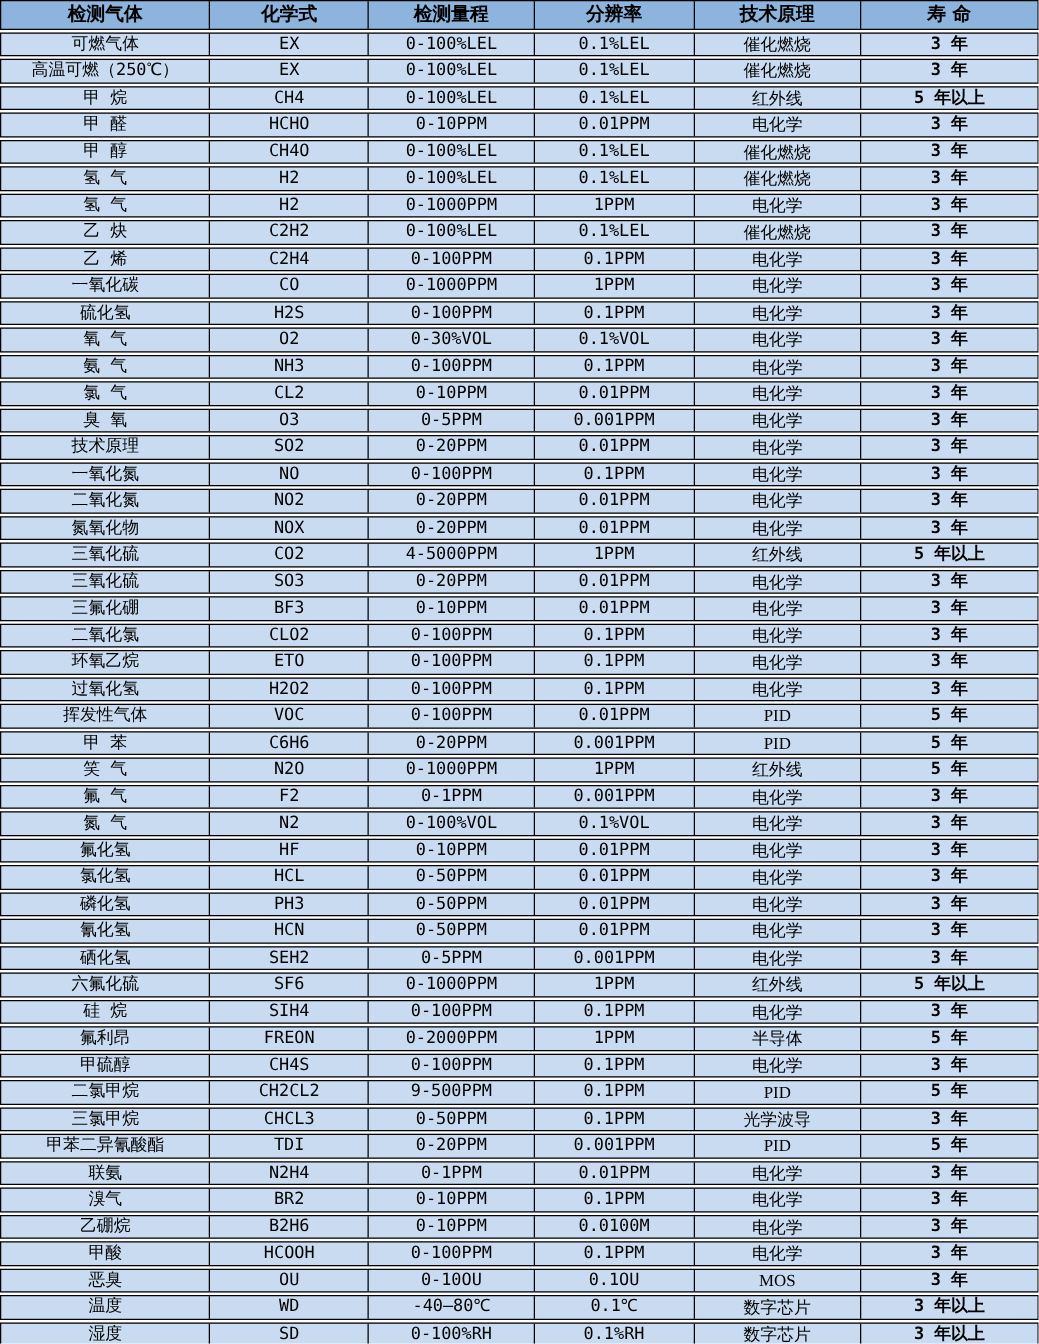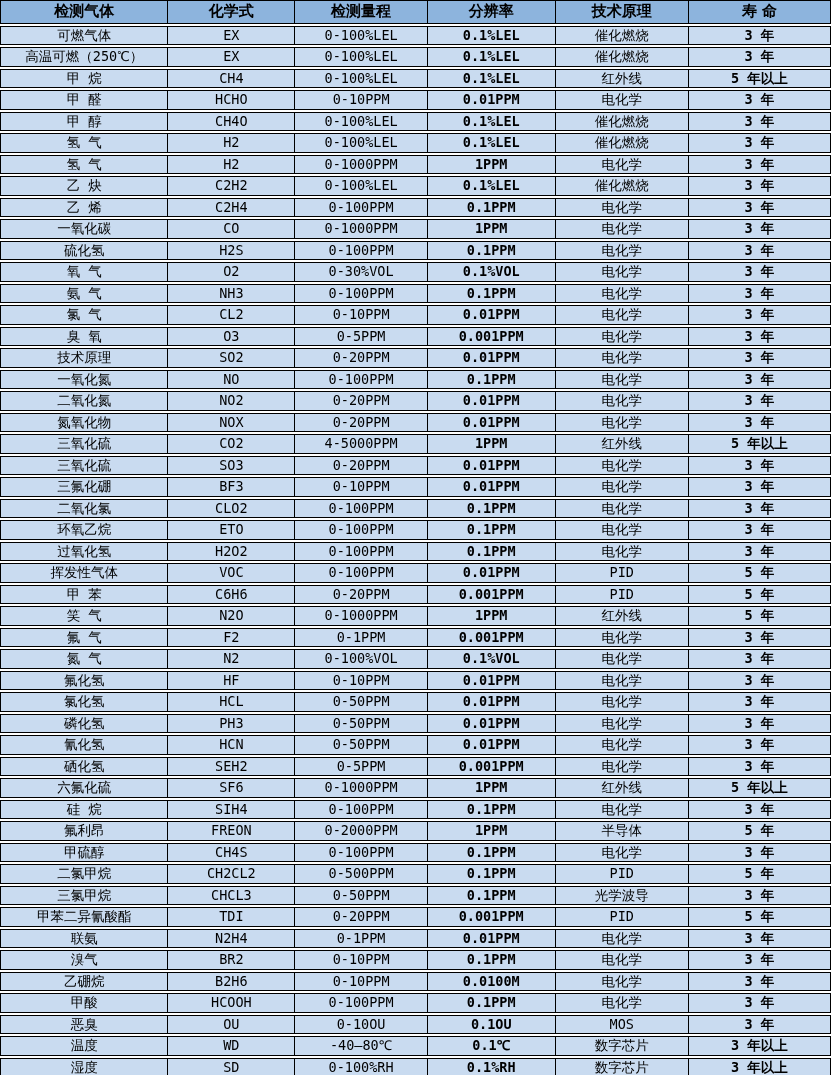--- a/index.html
+++ b/index.html
@@ -43,22 +43,22 @@
   }
   .row.header .cell {
     font-size: 15px;
     font-weight: bold;
     font-family: "DejaVu Sans", "Liberation Sans", sans-serif;
   }
   .cell:last-child { border-right: none; font-weight: bold; }
   .c0 { width: 20.2%; }
   .c1 { width: 15.3%; }
   .c2 { width: 16.0%; }
-  .c3 { width: 15.4%; font-weight: bold; }
-  .c4 { width: 16.1%; }
+  .c3 { width: 15.4%; }
+  .c4 { width: 16.1%; font-family: Liberation Serif, serif; }
   .c5 { width: 17.0%; text-align: right; }
 </style>
 </head>
 <body>
 
 <div class="spec-table">
     <div class="row header">
       <div class="cell c0">检测气体</div>
       <div class="cell c1">化学式</div>
       <div class="cell c2">检测量程</div>
@@ -374,21 +374,21 @@
       <div class="cell c0">甲硫醇</div>
       <div class="cell c1">CH4S</div>
       <div class="cell c2">0-100PPM</div>
       <div class="cell c3">0.1PPM</div>
       <div class="cell c4">电化学</div>
       <div class="cell c5">3 年</div>
     </div>
     <div class="row">
       <div class="cell c0">二氯甲烷</div>
       <div class="cell c1">CH2CL2</div>
-      <div class="cell c2">0-500PPM</div>
+      <div class="cell c2">9-500PPM</div>
       <div class="cell c3">0.1PPM</div>
       <div class="cell c4">PID</div>
       <div class="cell c5">5 年</div>
     </div>
     <div class="row">
       <div class="cell c0">三氯甲烷</div>
       <div class="cell c1">CHCL3</div>
       <div class="cell c2">0-50PPM</div>
       <div class="cell c3">0.1PPM</div>
       <div class="cell c4">光学波导</div>

